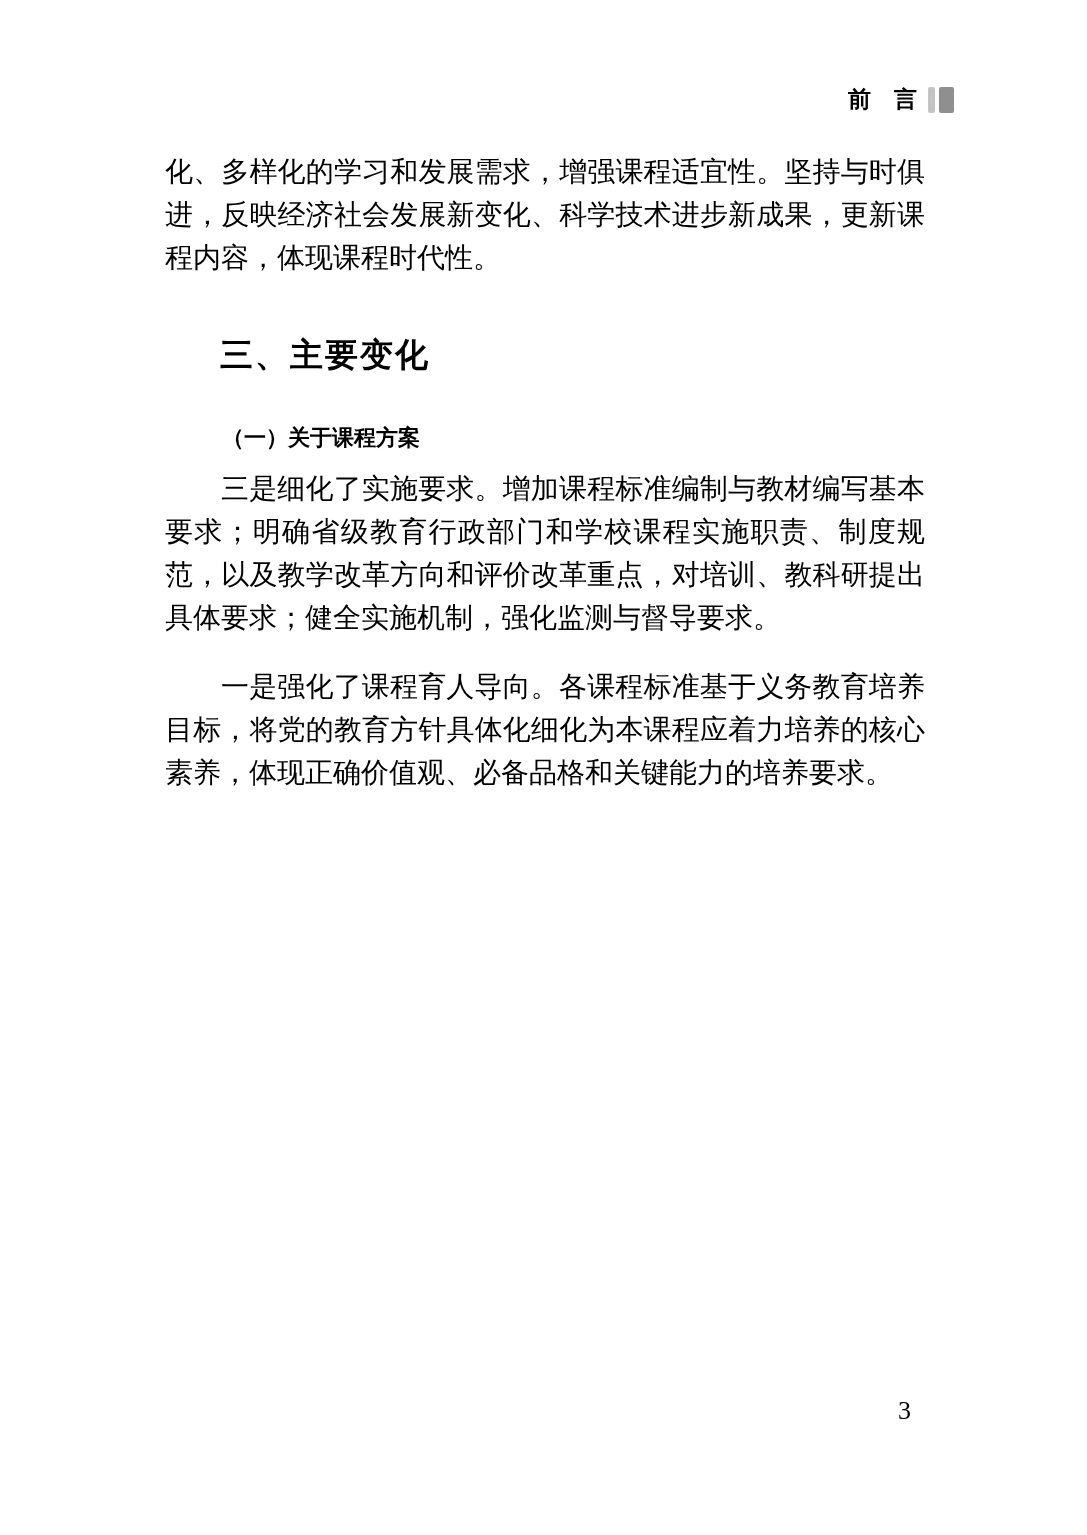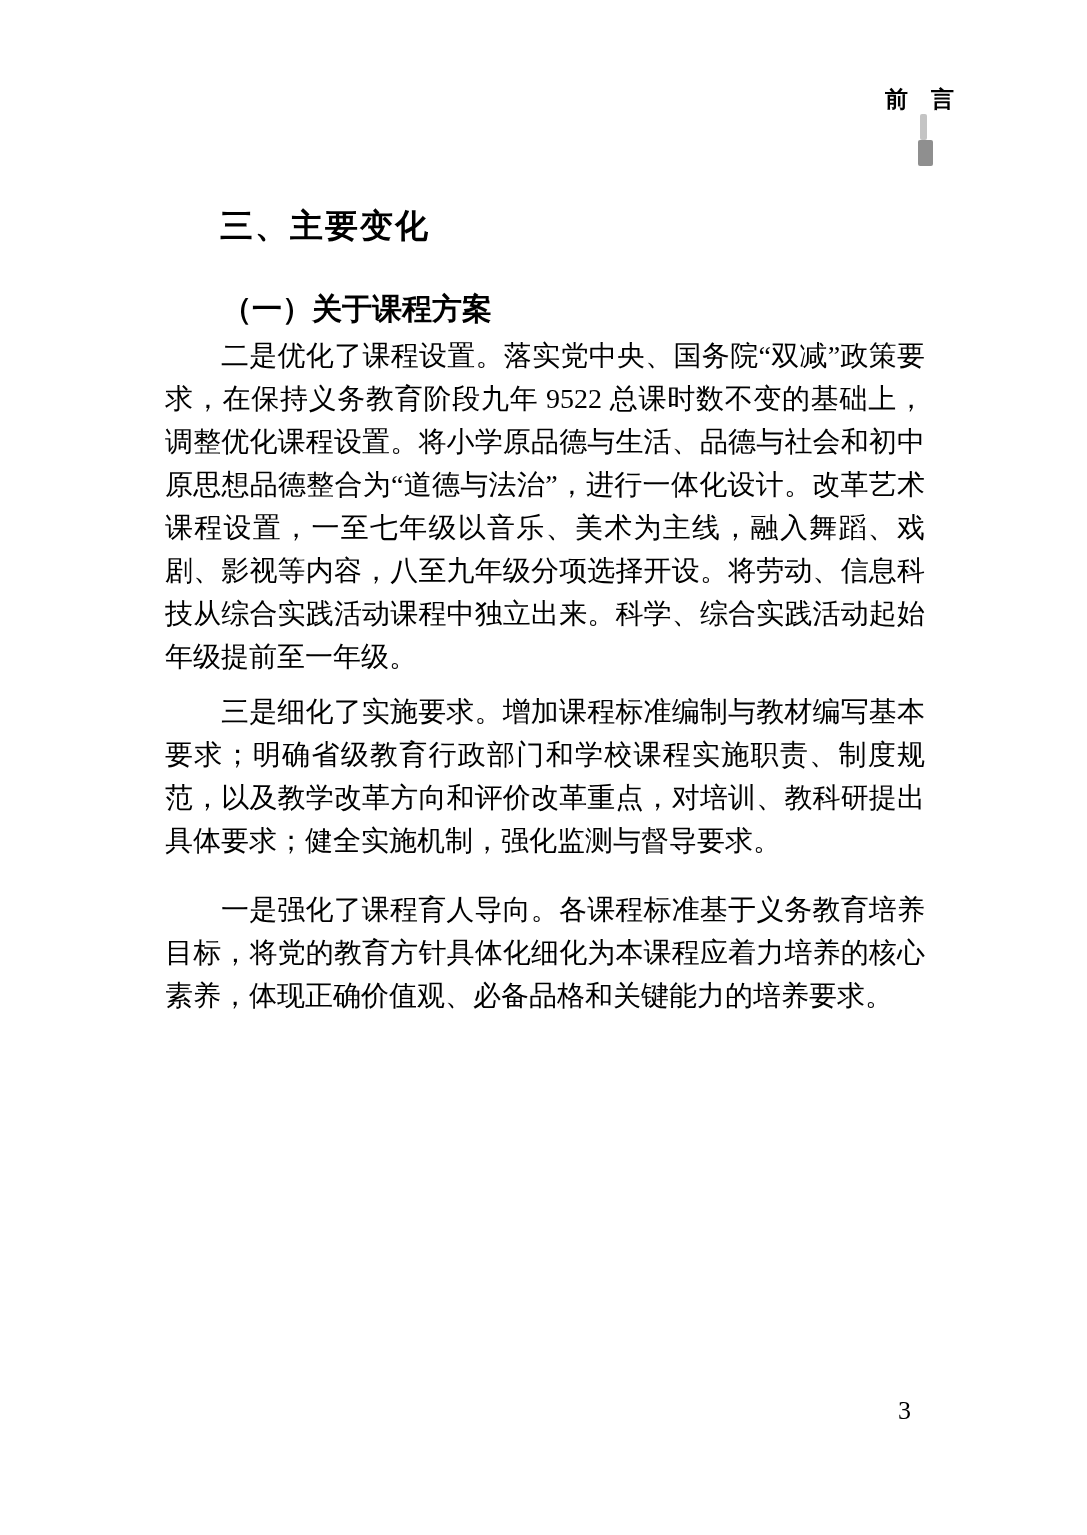--- a/index.html
+++ b/index.html
@@ -1,15 +1,15 @@
 <!DOCTYPE html>
 <html style="--bar-light: #c4c4c4; --bar-dark: #8f8f8f;"><head>
 <meta charset="utf-8">
 <style>
-  * { box-sizing: border-box; flex-direction: column; }
+  * { box-sizing: border-box; }
   html, body {
     margin: 0;
     padding: 0;
   }
   body {
     width: 1087px;
     height: 1535px;
     background: #ffffff;
     color: #000000;
     font-family: "Liberation Serif", "DejaVu Serif", serif;
@@ -74,21 +74,21 @@
     font-family: "Liberation Sans", "DejaVu Sans", sans-serif;
     font-size: 33px;
     line-height: 40px;
     font-weight: bold;
     letter-spacing: 2px;
   }
   .sub-heading {
     margin: 46px 0 0 0;
     padding-left: 57px;
     font-family: "Liberation Sans", "DejaVu Sans", sans-serif;
-    font-size: 30px;
+    font-size: 22px;
     line-height: 34px;
     font-weight: bold;
   }
   .para.p1 { margin-top: 32px; }
   .para.p2 { margin-top: 8px; }
   .para.p3 { margin-top: 12px; }
   .sub-heading.sub2 { margin-top: 38px; }
   .para.p4 { margin-top: 26px; }
 
   
@@ -108,27 +108,27 @@
   <header class="page-header">
     <span class="header-title">前　言</span>
     <span class="header-bars">
       <span class="bar light"></span>
       <span class="bar dark"></span>
     </span>
   </header>
 
   <main class="body-text">
 
+    <p class="para no-indent">化、多样化的学习和发展需求，增强课程适宜性。坚持与时俱进，反映经济社会发展新变化、科学技术进步新成果，更新课程内容，体现课程时代性。</p>
 
     <h1 class="section-heading">三、主要变化</h1>
 
     <h2 class="sub-heading sub1">（一）关于课程方案</h2>
 
 
-    <p class="para p2">二是优化了课程设置。落实党中央、国务院“双减”政策要求，在保持义务教育阶段九年 9522 总课时数不变的基础上，调整优化课程设置。将小学原品德与生活、品德与社会和初中原思想品德整合为“道德与法治”，进行一体化设计。改革艺术课程设置，一至七年级以音乐、美术为主线，融入舞蹈、戏剧、影视等内容，八至九年级分项选择开设。将劳动、信息科技从综合实践活动课程中独立出来。科学、综合实践活动起始年级提前至一年级。</p>
 
     <p class="para p3">三是细化了实施要求。增加课程标准编制与教材编写基本要求；明确省级教育行政部门和学校课程实施职责、制度规范，以及教学改革方向和评价改革重点，对培训、教科研提出具体要求；健全实施机制，强化监测与督导要求。</p>
 
 
     <p class="para p4">一是强化了课程育人导向。各课程标准基于义务教育培养目标，将党的教育方针具体化细化为本课程应着力培养的核心素养，体现正确价值观、必备品格和关键能力的培养要求。</p>
 
   </main>
 
   <div class="page-number">3</div>
 

